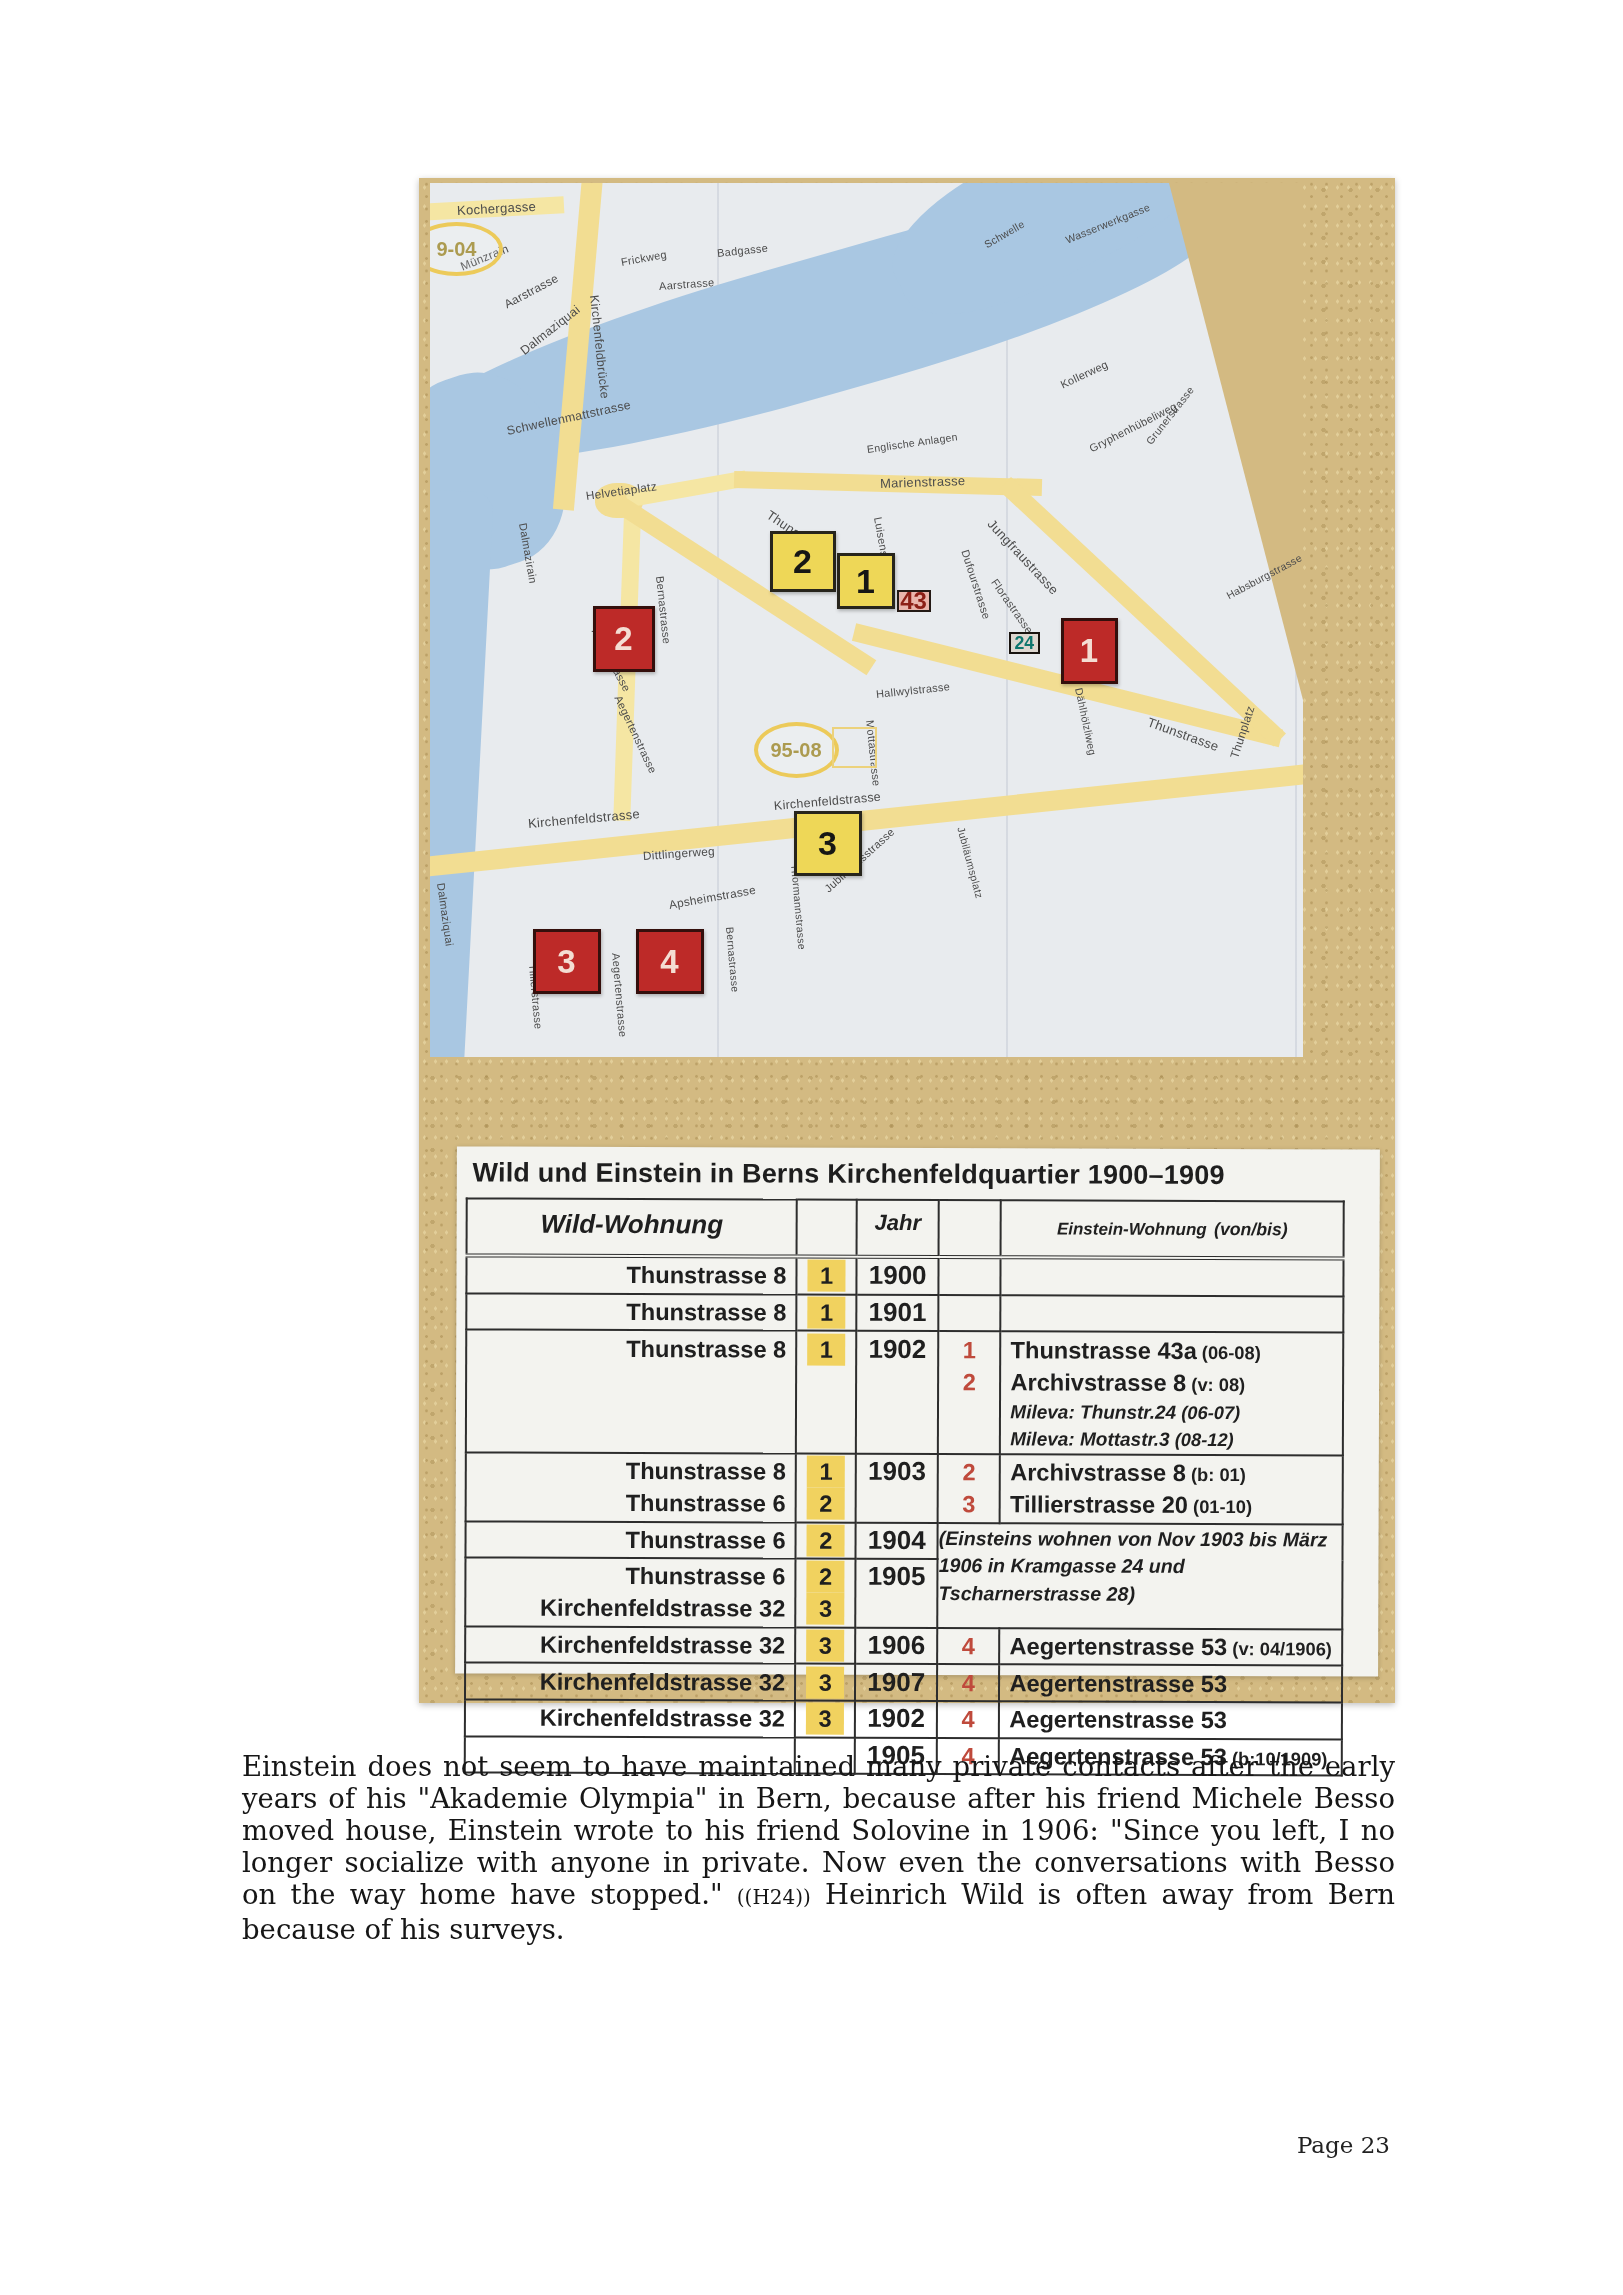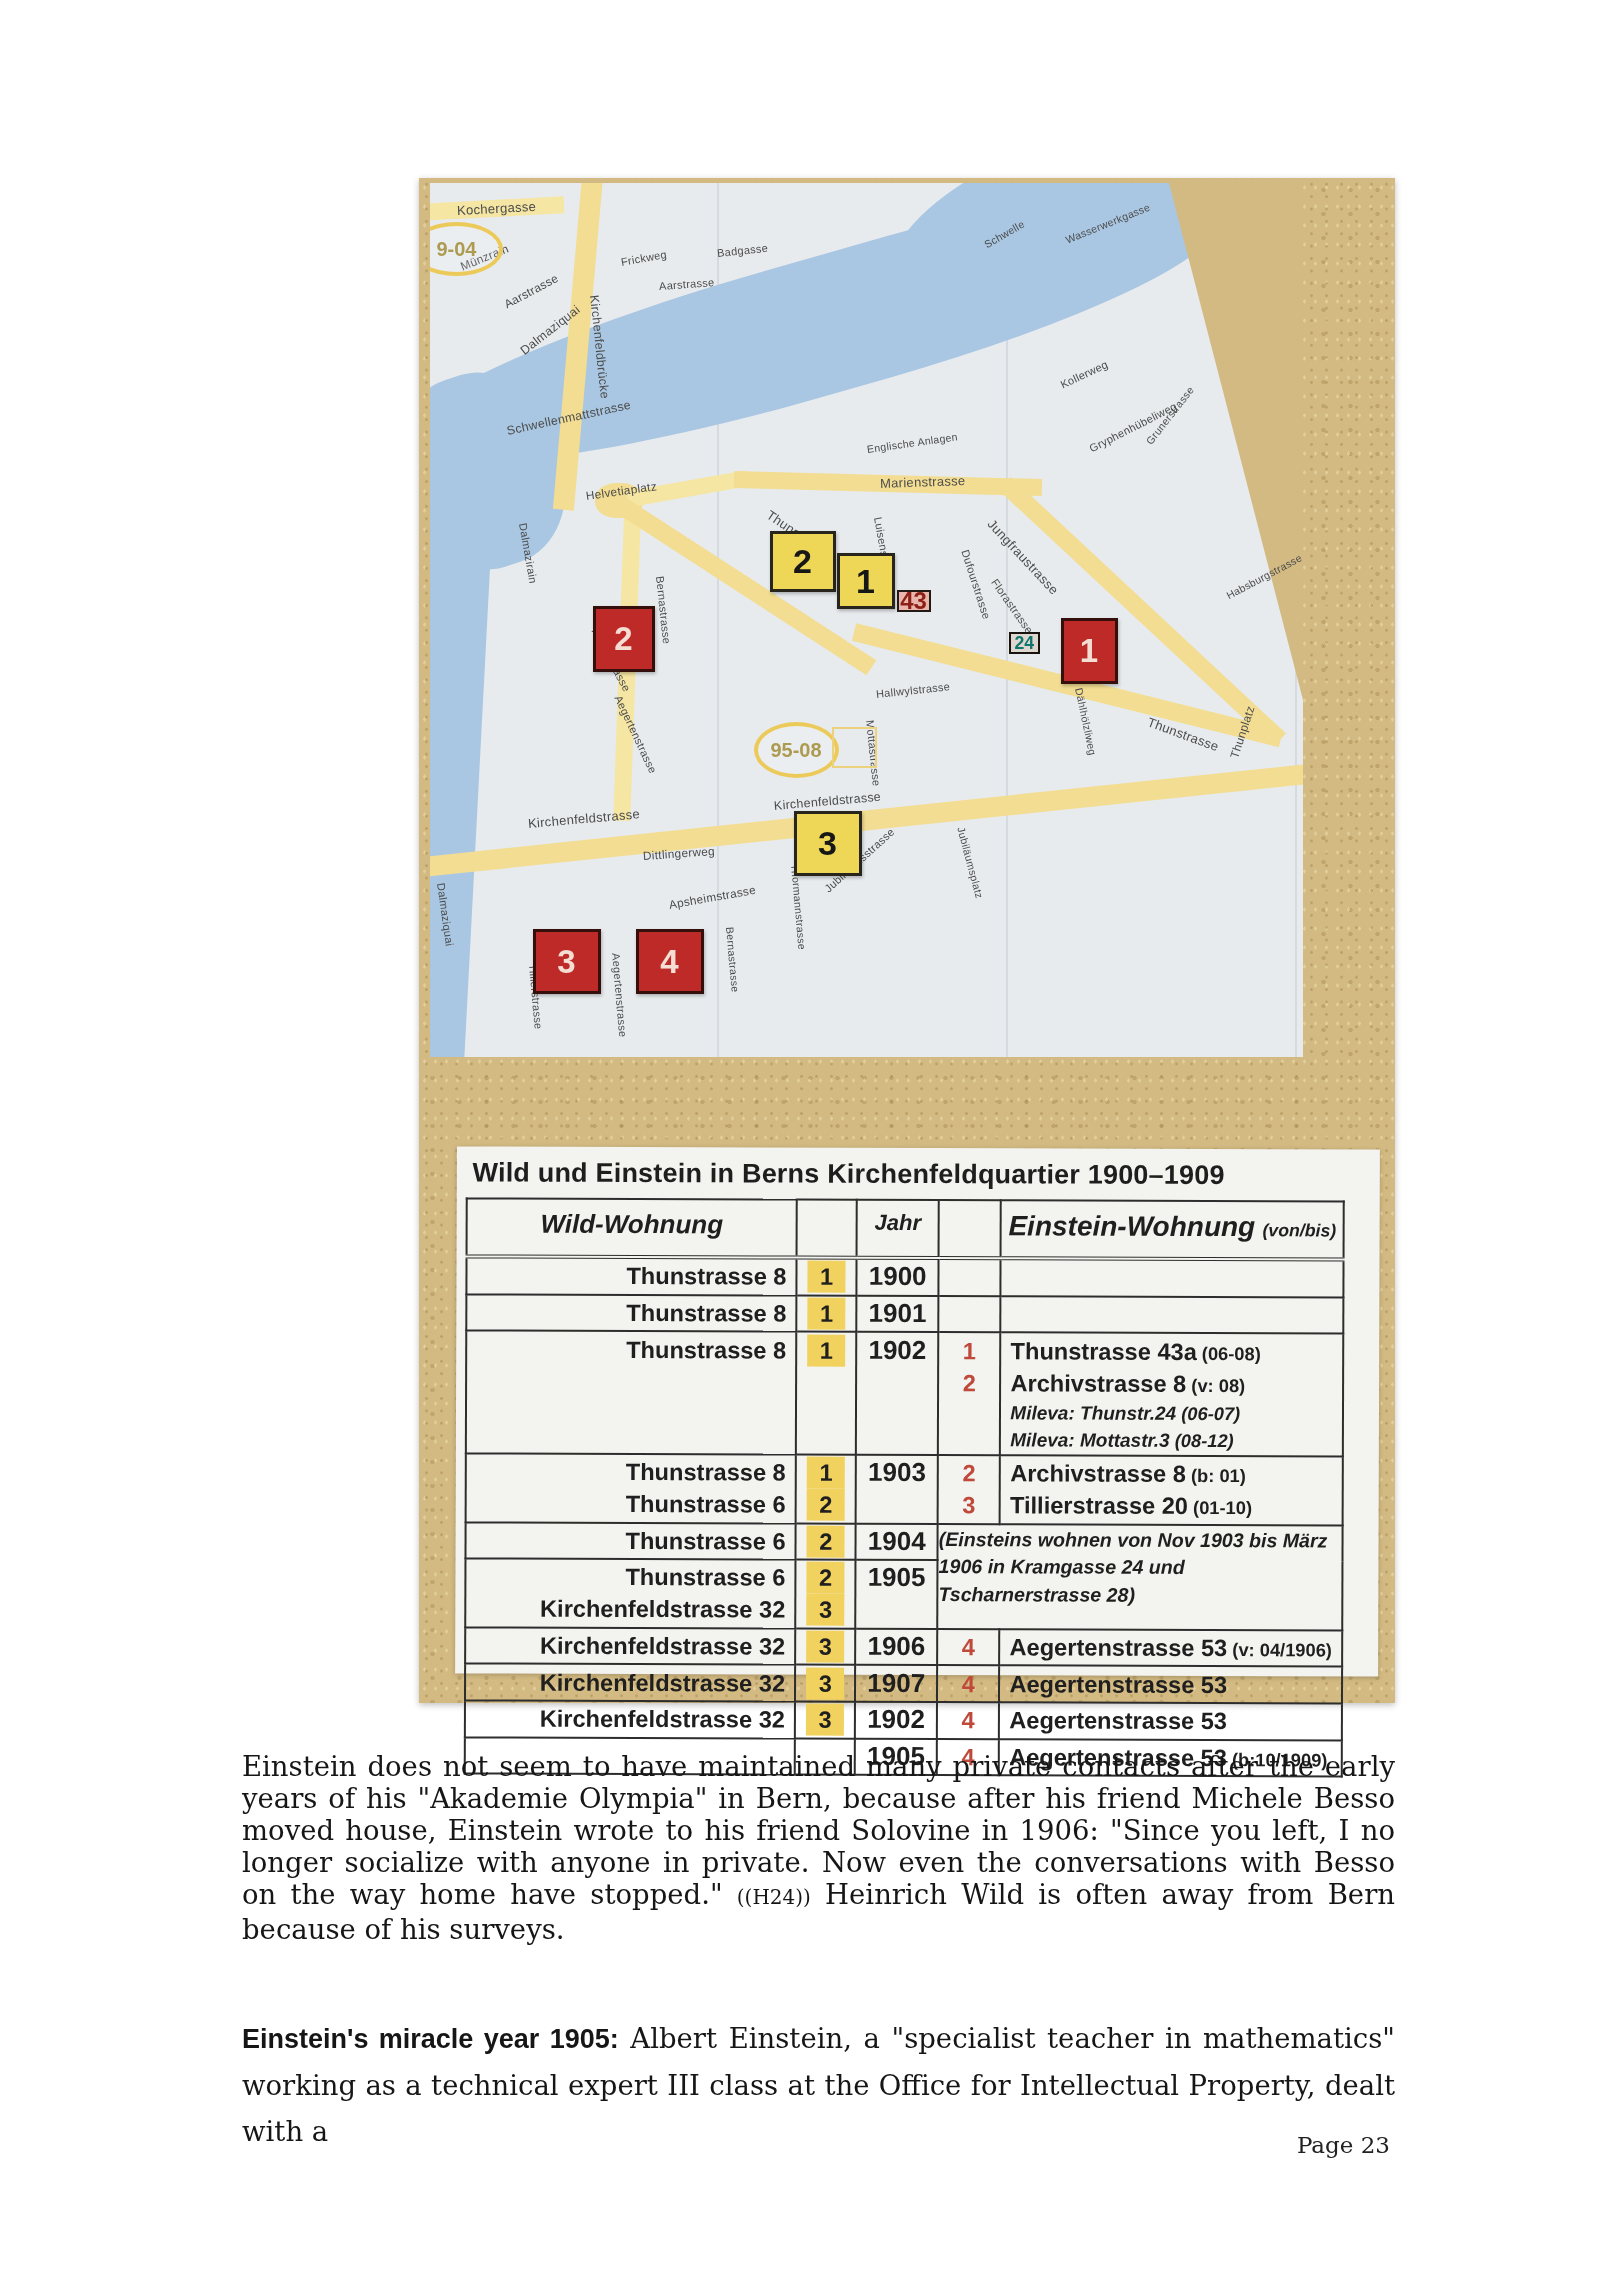--- a/index.html
+++ b/index.html
@@ -46,21 +46,21 @@
        background:#f3f3ef;transform:rotate(.2deg);box-shadow:0 1.3px 5.2px rgba(0,0,0,.22);}
   .table-title{font-size:27px;font-weight:bold;color:#1e1e1e;padding:10.5px 6.5px 6.5px 15.7px;letter-spacing:0.2px;}
   table.wt{border-collapse:collapse;margin:2.6px 0 0 9.2px;width:877px;table-layout:fixed;}
   table.wt col.c-wild{width:330px;} table.wt col.c-wnum{width:60px;}
   table.wt col.c-jahr{width:82px;} table.wt col.c-enum{width:62px;}
   table.wt col.c-eaddr{width:343px;}
   table.wt th,table.wt td{border:2px solid #2d2d2d;vertical-align:top;padding:1.3px 0;color:#1f1f1f;}
   table.wt thead th{border-bottom:4.6px double #2d2d2d;font-style:italic;text-align:center;
        padding:9.2px 0 14.4px 0;}
   .h-wild{font-size:26px;margin-left:16px;} .h-jahr{font-size:22px;} .h-einstein{font-size:26px;text-align:left;}
-  .h-einstein .big{font-size:28px;text-align:center;} .h-einstein .hnote{font-size:17.7px;font-weight:bold;}
+  .h-einstein .big{font-size:17px;text-align:center;} .h-einstein .hnote{font-size:17.7px;font-weight:bold;}
   .wline{text-align:right;padding-right:9.2px;height:32px;line-height:32px;font-weight:bold;font-size:23.6px;white-space:nowrap;}
   .wchip{height:32px;line-height:32px;text-align:center;background:#f1d25f;font-weight:bold;
        font-size:23.6px;width:38px;margin:0 auto;}
   td.jahr{font-size:26px;font-weight:bold;text-align:center;padding-top:3.9px;}
   .enumline{height:32px;line-height:32px;text-align:center;color:#bf4a3c;font-weight:bold;font-size:23.6px;}
   .enumline.small{height:27px;line-height:27px;}
   .eline{height:32px;line-height:32px;font-size:23.6px;font-weight:bold;padding-left:9.2px;white-space:nowrap;}
   .eline .sfx{font-size:18.3px;}
   .eline.small{height:27px;line-height:27px;font-size:19px;font-style:italic;}
   td.note{font-style:italic;font-weight:bold;font-size:19.6px;padding:9.2px 11.8px 5.2px 11.8px;line-height:27.5px;color:#2a2a2a;}
@@ -320,17 +320,16 @@
                 <div class="eline"><span>Aegertenstrasse 53</span><span class="sfx"> (b:10/1909)</span></div>
               </td>
             </tr>
           </tbody>
       </table>
     </div>
   </div>
 
   <p class="body-text p1"><span>Einstein does not seem to have maintained many private contacts after the early years of his "Akademie Olympia" in Bern, because after his friend Michele Besso moved house, Einstein wrote to his friend Solovine in 1906: "Since you left, I no longer socialize with anyone in private. Now even the conversations with Besso on the way home have stopped."</span> <span class="cite">((H24))</span> <span>Heinrich Wild is often away from Bern because of his surveys.</span></p>
 
-  <p class="body-text p2"><span class="lead">Einstein's miracle year 1905:</span> <span>Albert Einstein, a "specialist teacher in mathematics" working as a technical expert III class at the Office for Intellectual Property, dealt with a</span></p>
 
   <div class="pageno">Page 23</div>
 </div>
 
 
 </body></html>

